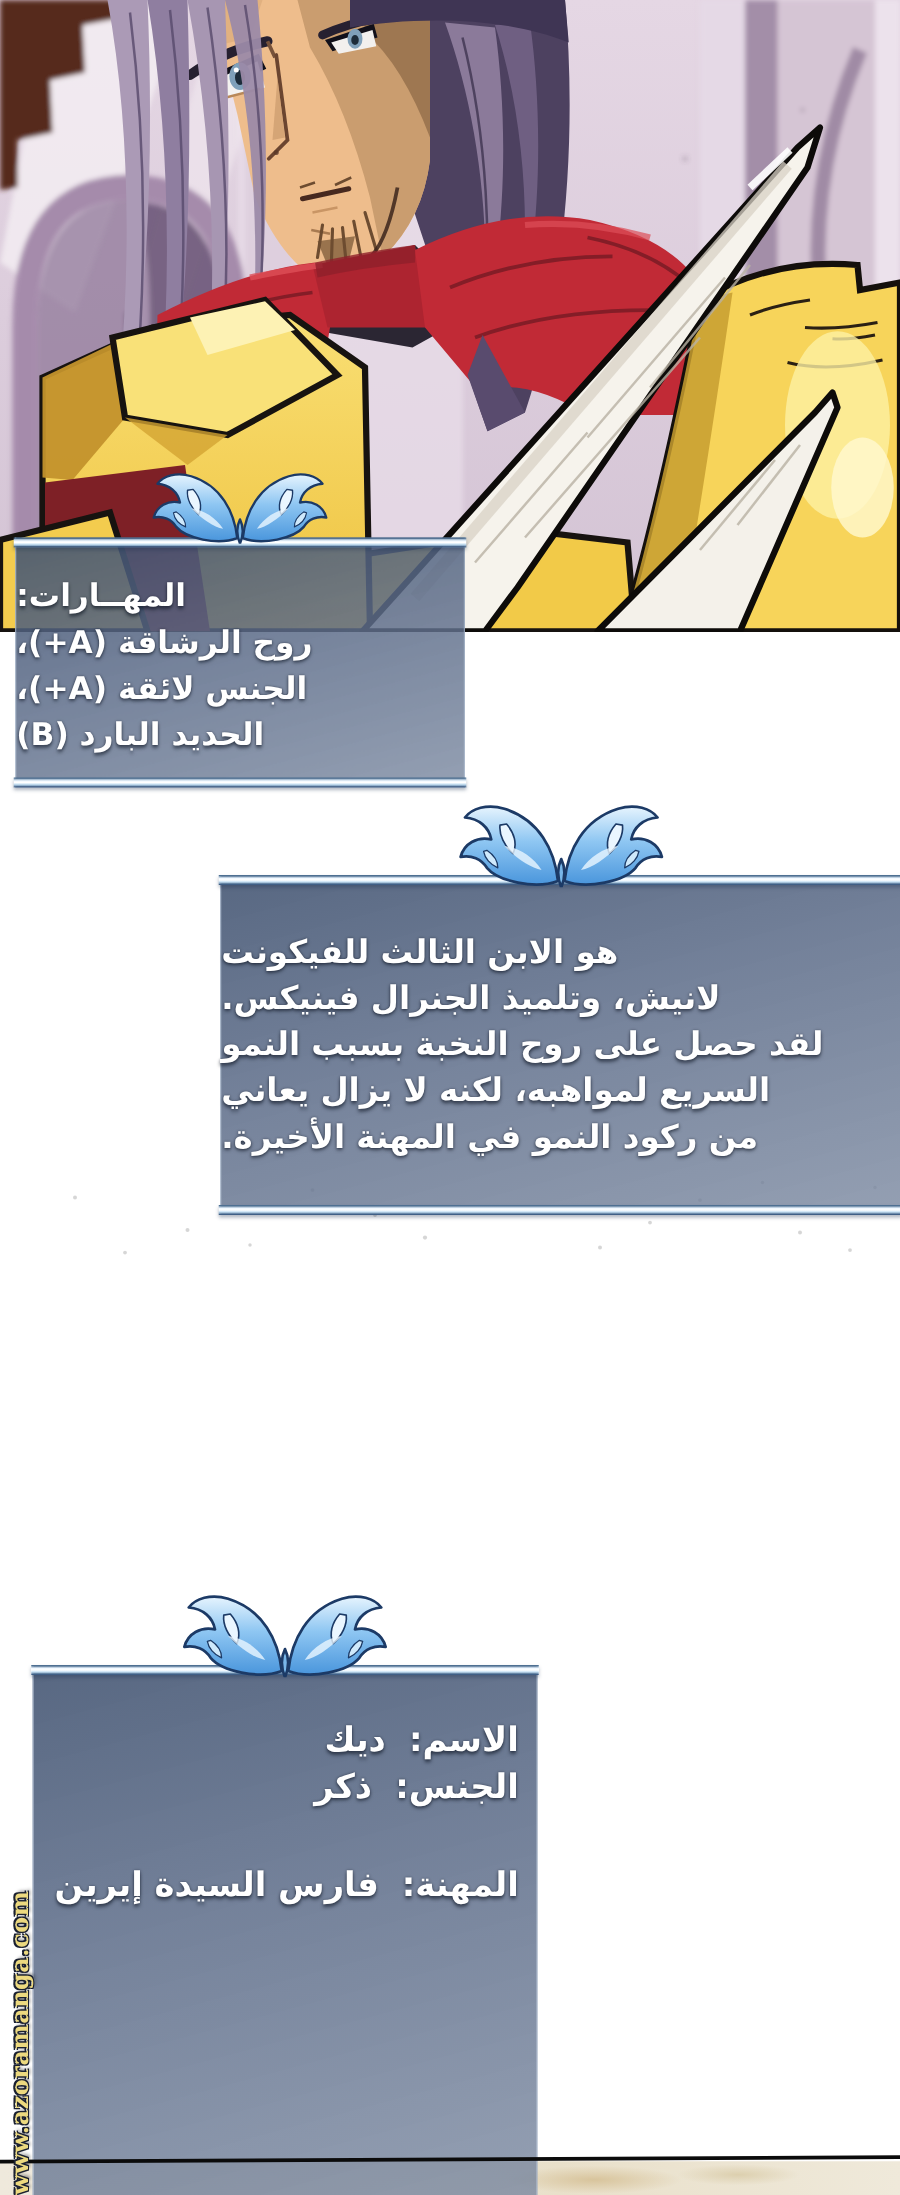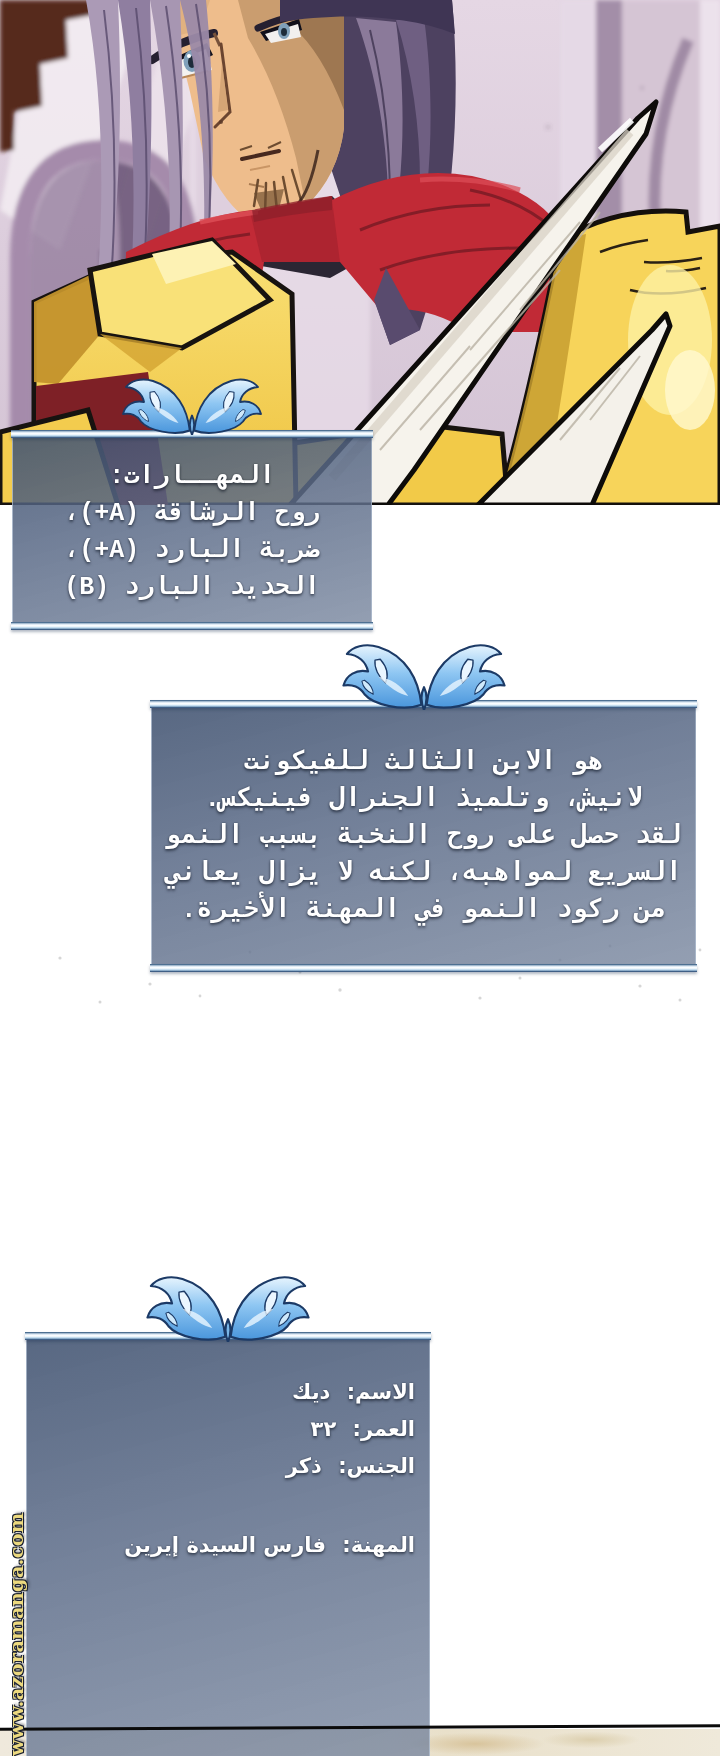--- a/index.html
+++ b/index.html
@@ -20,36 +20,36 @@
         background:linear-gradient(#86a2bd 0%, #f2f9ff 30%, #ffffff 50%, #cfe6f6 72%, #6f93b5 100%);
         border-top:1px solid #4e7092;border-bottom:1px solid #3f5f86;
         box-shadow:0 2px 3px rgba(30,50,80,.35);}
   .rail.top{top:0;}
   .rail.bottom{bottom:0;}
 
   .emblem{position:absolute;left:50%;transform:translateX(-50%);z-index:4;}
   .skills-box .emblem{top:-56px;width:150px;height:62px;}
   .desc-box .emblem,.stats-box .emblem{top:-60px;width:185px;height:70px;}
 
-  .line{direction:rtl;text-align:center;font-weight:bold;color:#ffffff;
-        text-shadow:0 2px 3px rgba(8,14,28,.55), 0 0 2px rgba(8,14,28,.45);font-family:Liberation Mono, monospace;}
+  .line{direction:rtl;text-align:left;font-weight:bold;color:#ffffff;
+        text-shadow:0 2px 3px rgba(8,14,28,.55), 0 0 2px rgba(8,14,28,.45);}
 
   .skills-box{left:12px;top:430px;width:360px;height:200px;}
   .skills-box .content{padding-top:28px;}
   .skills-box .line{font-size:25px;line-height:37px;}
 
-  .desc-box{left:151px;top:700px;width:545px;height:272px;}
+  .desc-box{left:176px;top:700px;width:545px;height:272px;}
   .desc-box .content{padding-top:44px;}
   .desc-box .line{font-size:26px;line-height:37px;}
 
   .stats-box{left:26px;top:1332px;width:404px;height:424px;}
   .stats-box .content{padding-top:42px;padding-right:14px;padding-left:10px;}
   .stat-group{margin-bottom:42px;}
   .stat-group:last-child{margin-bottom:0;}
-  .stat-row{direction:rtl;text-align:right;font-size:21px;line-height:37px;font-weight:bold;color:#fff;
+  .stat-row{direction:rtl;text-align:right;font-size:27px;line-height:37px;font-weight:bold;color:#fff;
             text-shadow:0 2px 3px rgba(8,14,28,.55), 0 0 2px rgba(8,14,28,.45);}
   .stat-value{margin-right:9px;display:inline-block;}
 
   
   .bottom-strip{position:absolute;left:0;top:1729px;width:720px;height:27px;z-index:5;
      background:
        radial-gradient(100px 16px at 66% 55%, #d8c49c 0%, rgba(216,196,156,0) 70%),
        radial-gradient(70px 12px at 82% 40%, #dccfae 0%, rgba(220,207,174,0) 70%),
        linear-gradient(90deg,#efe9dc 0%,#ece6d6 45%,#e9e0ca 62%,#efe9da 100%);}
   .divider-line{position:absolute;left:-2px;top:1726px;width:726px;height:3px;background:#0b0b0b;
@@ -257,21 +257,21 @@
   </svg>
 
   <section class="box skills-box">
     <svg class="emblem" viewBox="0 0 200 80">
         <use href="#emblem"></use>
       </svg>
     <div class="rail top"></div>
     <div class="content">
       <div class="line">المهــارات:</div>
       <div class="line">روح الرشاقة (A+)،</div>
-      <div class="line">ضربة البارد (A+)،</div>
+      <div class="line">الجنس لائقة (A+)،</div>
       <div class="line">الحديد البارد (B)</div>
     </div>
     <div class="rail bottom"></div>
   </section>
 
   <section class="box desc-box">
     <svg class="emblem" viewBox="0 0 200 80">
         <use href="#emblem"></use>
       </svg>
     <div class="rail top"></div>
@@ -292,24 +292,20 @@
         <use href="#emblem"></use>
       </svg>
     <div class="rail top"></div>
     <div class="content">
       <div class="stat-group">
         <div class="stat-row">
           <span class="stat-label">الاسم:</span>
           <span class="stat-value" dir="ltr">ديك</span>
         </div>
         <div class="stat-row">
-          <span class="stat-label">العمر:</span>
-          <span class="stat-value" dir="ltr">٣٢</span>
-        </div>
-        <div class="stat-row">
           <span class="stat-label">الجنس:</span>
           <span class="stat-value" dir="ltr">ذكر</span>
         </div>
       </div>
       <div class="stat-group">
         <div class="stat-row">
           <span class="stat-label">المهنة:</span>
           <span class="stat-value">فارس السيدة إيرين</span>
         </div>
       </div>

